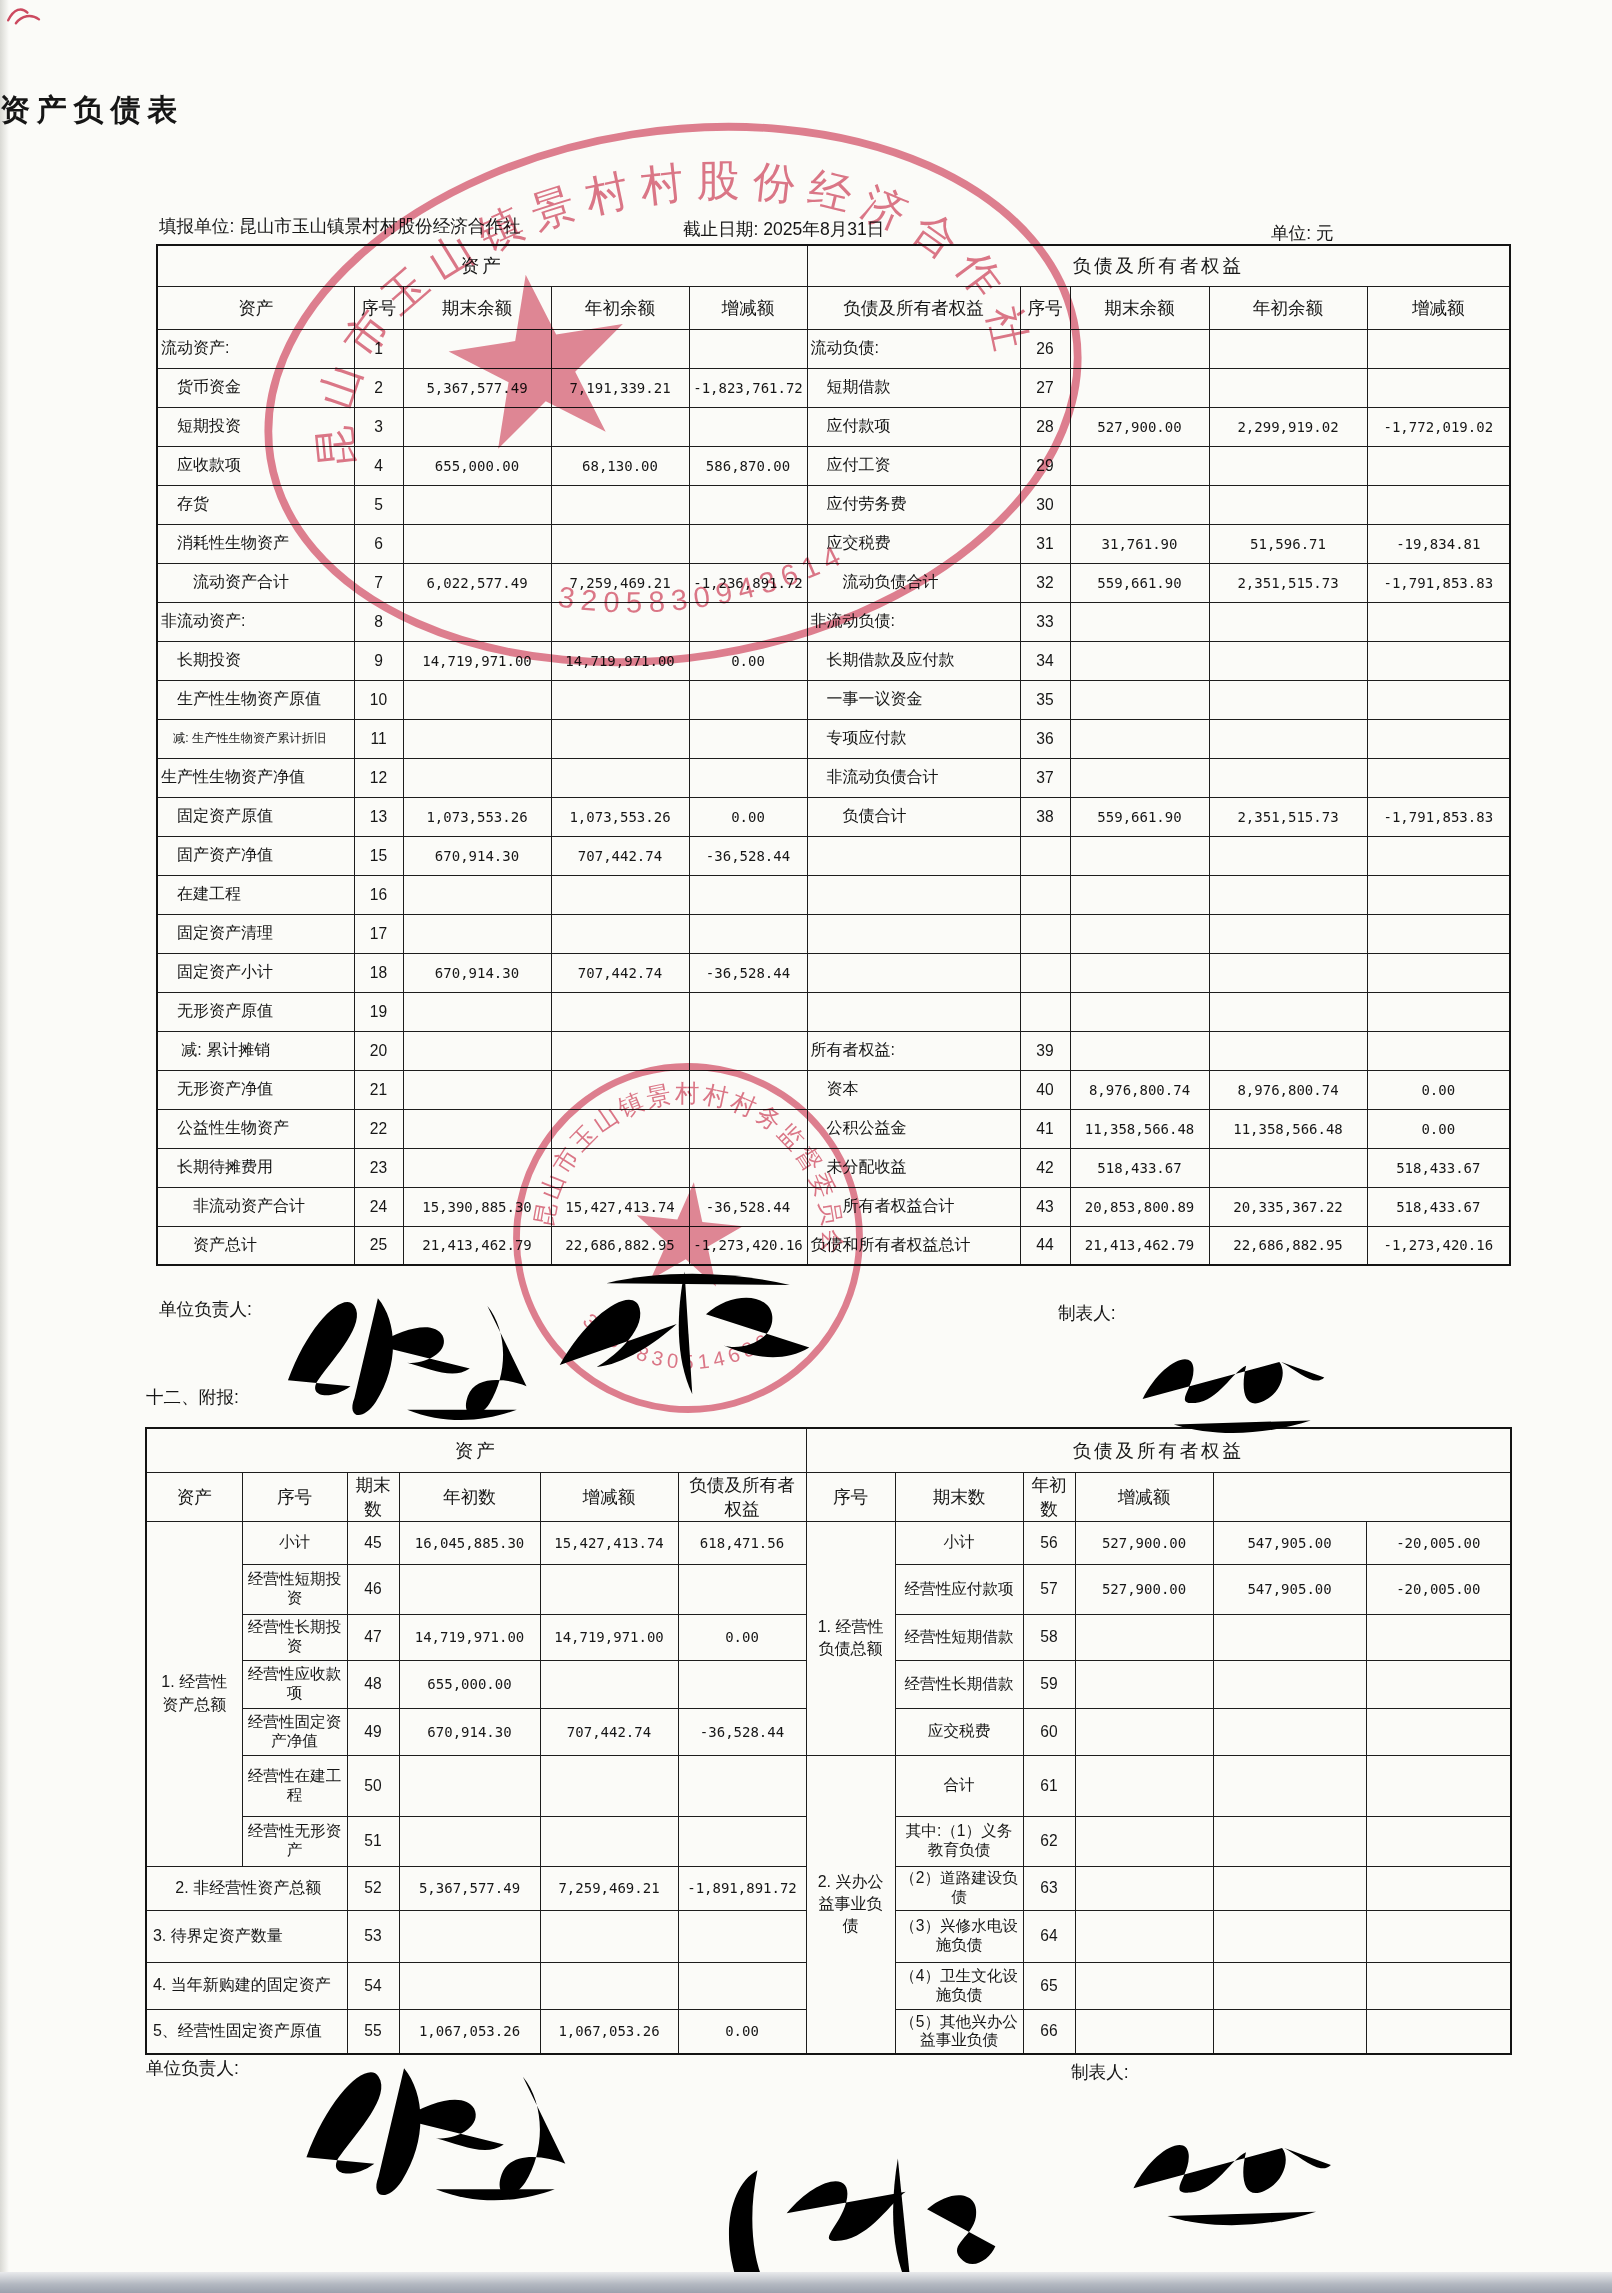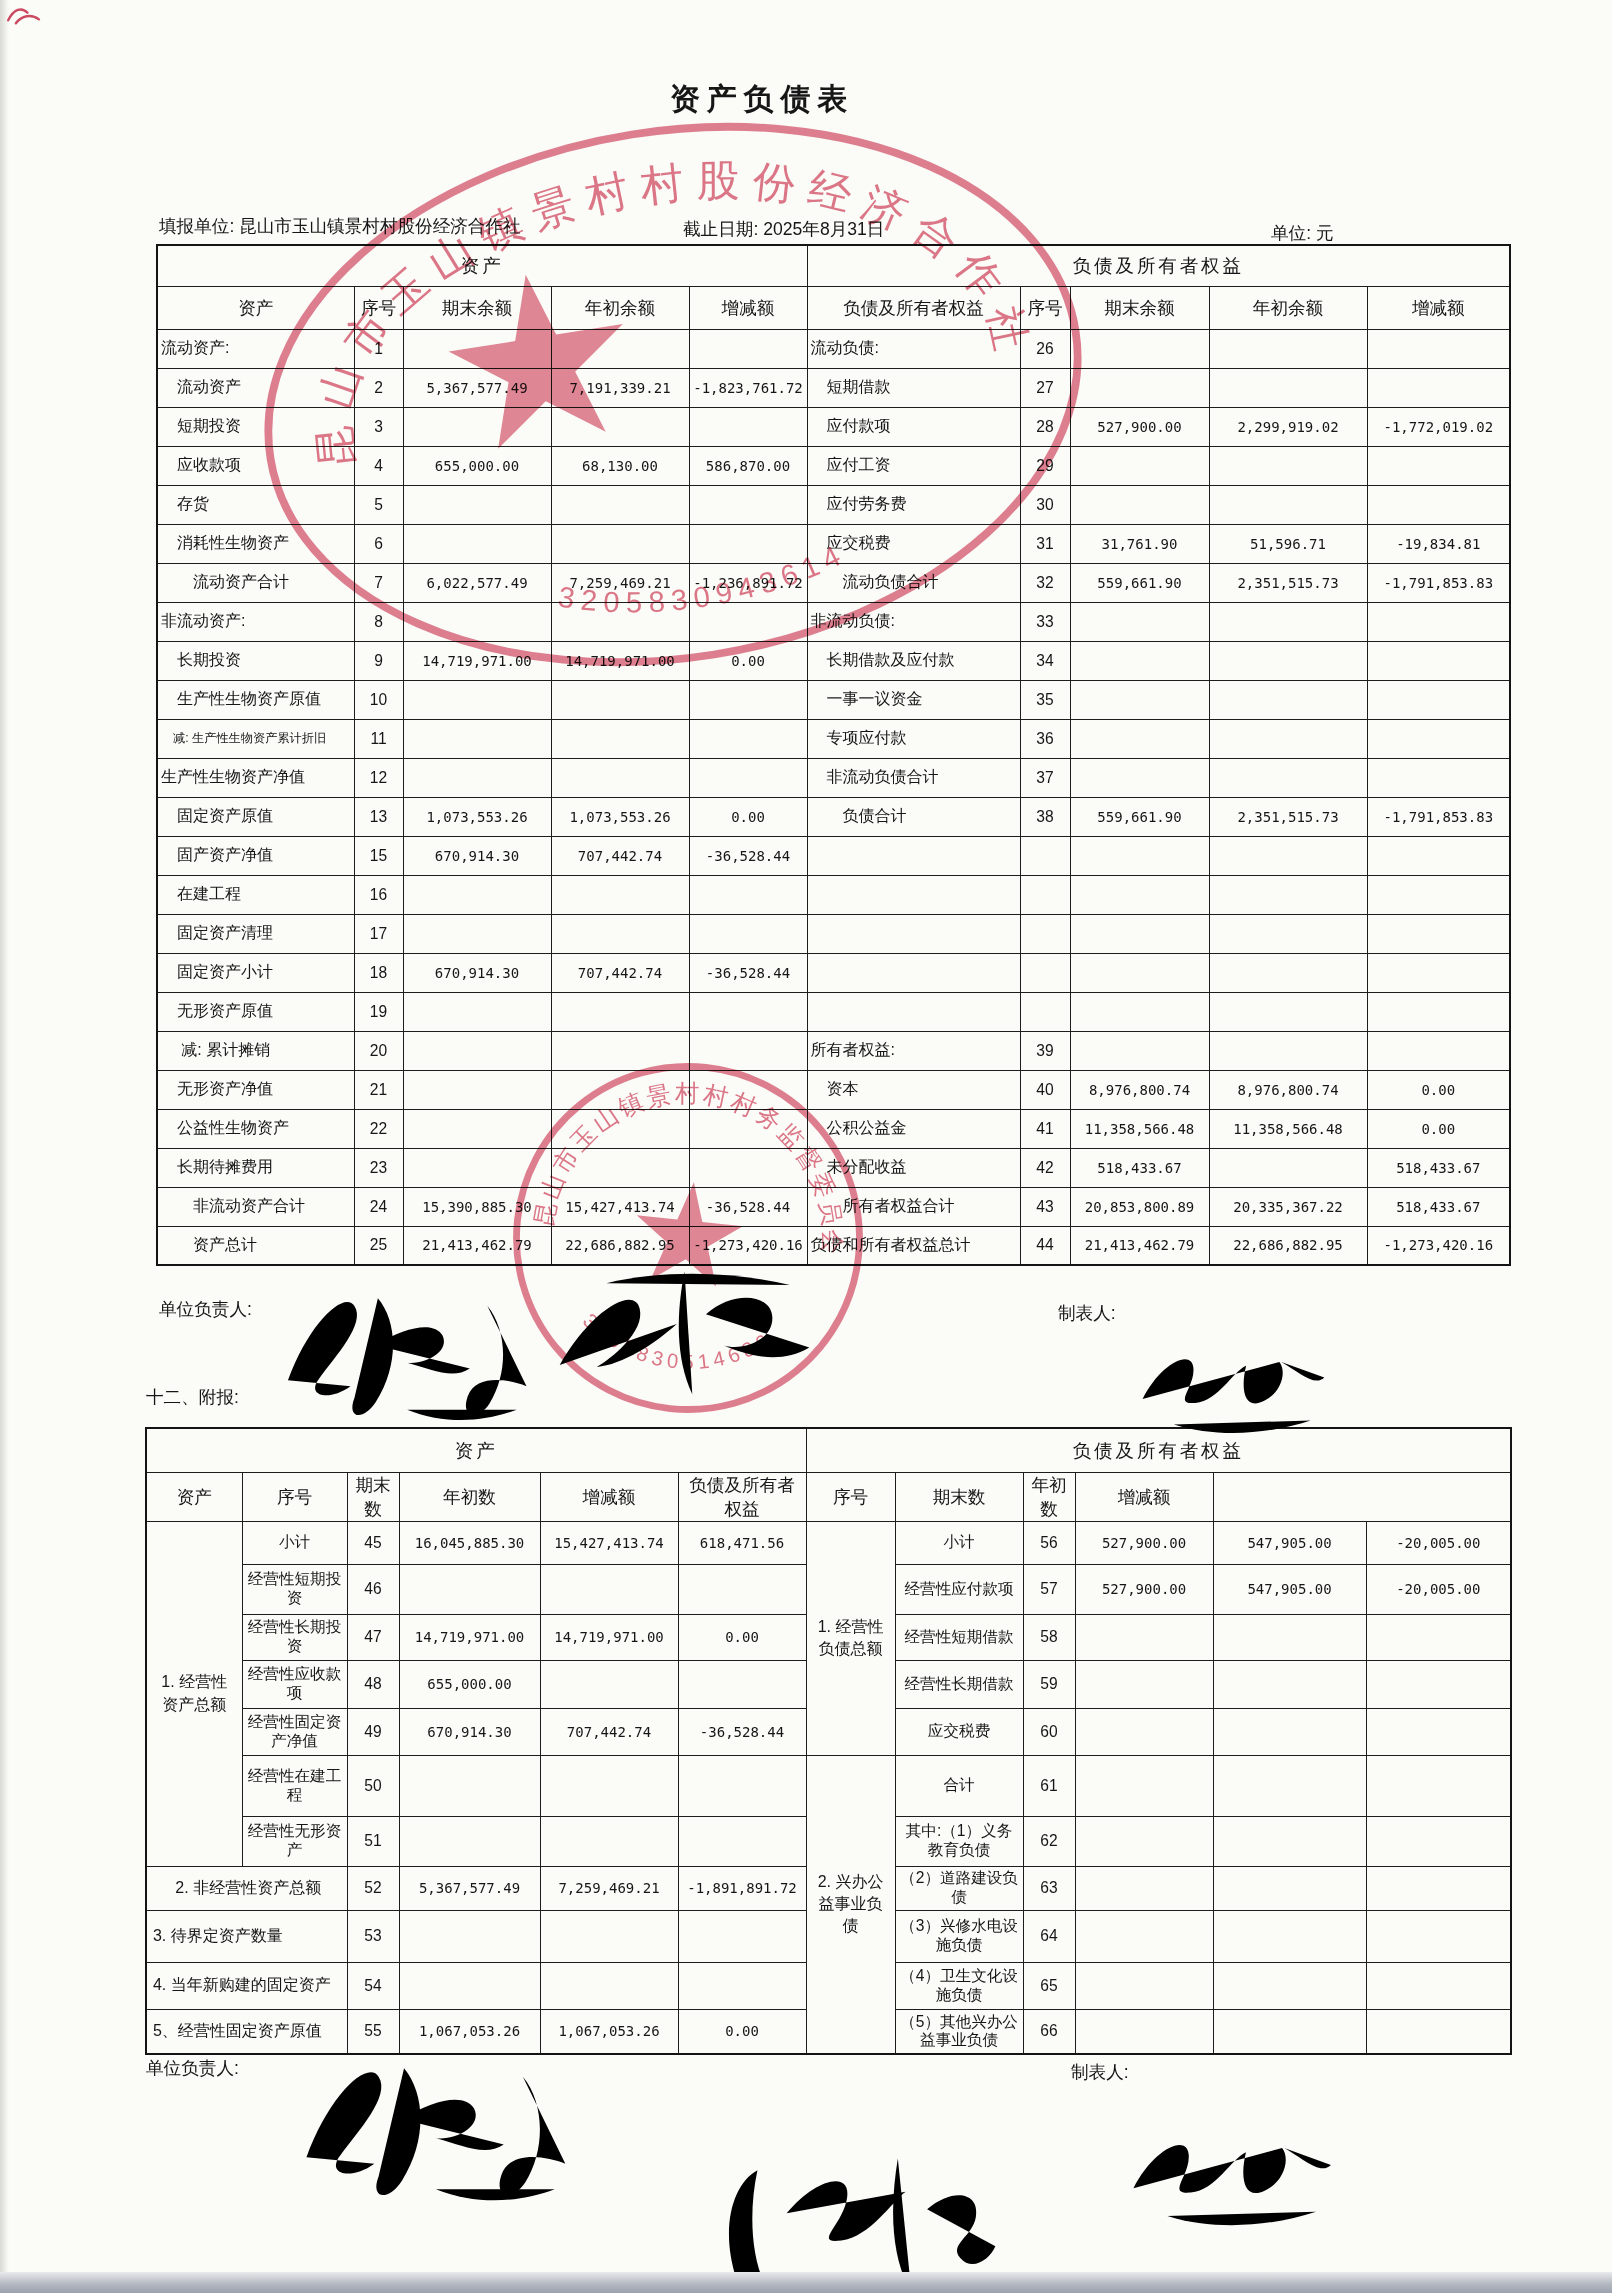--- a/index.html
+++ b/index.html
@@ -2,21 +2,21 @@
 <html><head>
 <meta charset="utf-8">
 <style>
   html,body{margin:0;padding:0;background:#8a8d92;}
   .sheet{position:relative;width:1612px;height:2294px;background:#fbfbf8;overflow:hidden;
          font-family:"Liberation Sans",sans-serif;color:#161616;}
   .edgeL{position:absolute;left:0;top:0;bottom:0;width:8.8px;
          background:linear-gradient(90deg,#d9d9d4,rgba(255,255,255,0));}
   .bottom-band{position:absolute;left:0;top:2272px;width:1612px;height:21.5px;
          background:linear-gradient(#e9eaec,#b3b8c1 55%,#989fab);}
-  .title{position:absolute;top:79px;left:0;right:88px;margin:0;text-align:center;
+  .title{position:absolute;top:90px;left:0;right:88px;margin:0;text-align:left;
          font-size:30px;font-weight:700;letter-spacing:6.8px;}
   .info{position:absolute;font-size:17.6px;white-space:pre;}
   #fill{left:159px;top:214px;} #deadline{left:683px;top:217px;} #unitlab{left:1271px;top:221px;}
   table{position:absolute;border-collapse:collapse;table-layout:fixed;border:2.4px solid #141414;}
   #t1{left:156px;top:244px;width:1354px;} #t2{left:145px;top:1427px;width:1364px;}
   th,td{border:1.6px solid #1d1d1d;padding:0 2.9px;overflow:hidden;font-weight:400;vertical-align:middle;}
   tr.sec th{font-size:18.5px;letter-spacing:2.9px;}
   tr.cols th{font-size:17.6px;}
   td.lbl{font-size:16px;text-align:left;white-space:pre-wrap;line-height:1.15;}
   td.small{font-size:12.2px;}
@@ -85,21 +85,21 @@
           <td class="amt"></td>
           <td class="amt"></td>
           <td class="amt"></td>
           <td class="lbl">流动负债:</td>
           <td class="seq">26</td>
           <td class="amt"></td>
           <td class="amt"></td>
           <td class="amt"></td>
         </tr>
         <tr style="height: 39px;">
-          <td class="lbl">　流动资产</td>
+          <td class="lbl">　货币资金</td>
           <td class="seq">2</td>
           <td class="amt">5,367,577.49</td>
           <td class="amt">7,191,339.21</td>
           <td class="amt">-1,823,761.72</td>
           <td class="lbl">　短期借款</td>
           <td class="seq">27</td>
           <td class="amt"></td>
           <td class="amt"></td>
           <td class="amt"></td>
         </tr>

